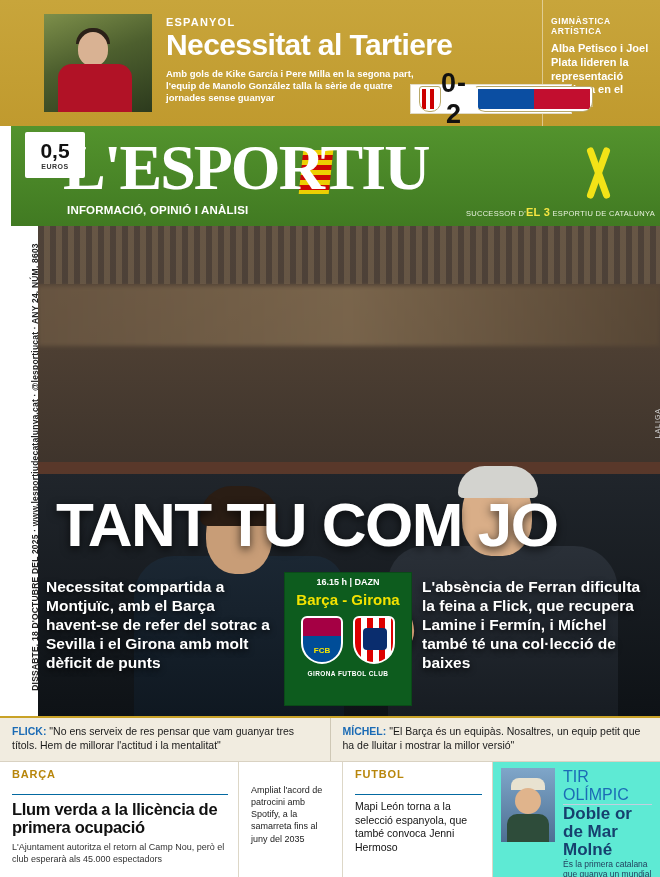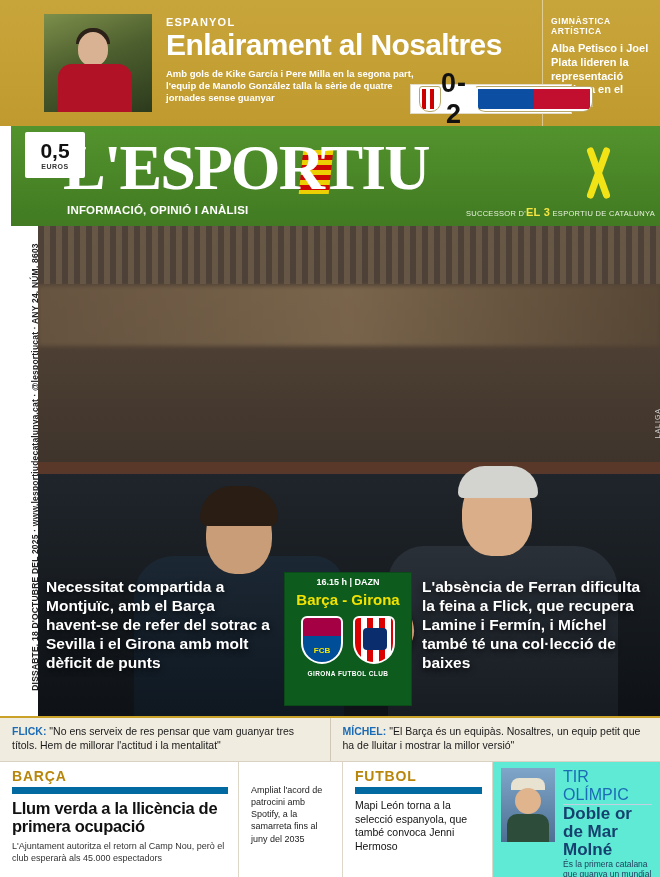--- a/index.html
+++ b/index.html
@@ -288,22 +288,22 @@
   .quote.right { border-left: 1px solid #cfc8b6; }
   .quote.right .who { color: #1b6bb5; }
 
   
   .bottom {
     position: absolute; left: 0; top: 762px; width: 660px; height: 115px;
     background: #ffffff; display: flex;
   }
   .bcol { padding: 6px 10px 0 12px; }
   .bcol .kicker {
-    font-size: 14px; font-weight: bold; color: #b8860b; letter-spacing: .8px;
-    border-bottom: 7px solid #0369a1; padding-bottom: 3px; margin-bottom: 5px;
+    font-size: 11px; font-weight: bold; color: #b8860b; letter-spacing: .8px;
+    border-bottom: 1px solid #0369a1; padding-bottom: 14px; margin-bottom: 5px;
   }
   .bcol h3 {
     font-size: 16.5px; line-height: 1.1; font-weight: bold; color: #111; letter-spacing: -.3px;
   }
   .bcol p {
     margin-top: 6px; font-size: 9px; line-height: 1.3; color: #333;
   }
   .col1 { width: 238px; }
   .col2 { width: 104px; border-left: 1px solid #ddd7c7; padding-top: 22px; }
   .col2 p { font-size: 9px; line-height: 1.35; color: #222; margin-top: 0; }
@@ -338,21 +338,21 @@
 <div class="page">
 
   <div class="topstrip">
     <div class="photo">
       <div class="hair"></div>
       <div class="head"></div>
       <div class="body"></div>
     </div>
     <div class="main">
       <div class="kicker">ESPANYOL</div>
-      <h1>Enlairament al Nosaltres</h1>
+      <h1>Necessitat al Tartiere</h1>
       <div class="sub">Amb gols de Kike García i Pere Milla en la segona part, l'equip de Manolo González talla la sèrie de quatre jornades sense guanyar</div>
     </div>
     <div class="right">
       <div class="kicker">GIMNÀSTICA ARTÍSTICA</div>
       <div class="txt">Alba Petisco i Joel Plata lideren la representació catalana en el mundial</div>
     </div>
     <div class="scorebox">
       <div class="crest left"></div>
       <div class="score">0-2</div>
       <div class="crest right"></div>
@@ -393,20 +393,21 @@
     </div>
     <div class="coachR">
       <div class="torso"></div>
       <div class="head"></div>
       <div class="hair"></div>
     </div>
     <div class="hands"></div>
     <div class="laliga">LALIGA</div>
   </div>
 
+  <div class="headline">TANT TU COM JO</div>
 
   <div class="leadL">Necessitat compartida a Montjuïc, amb el Barça havent-se de refer del sotrac a Sevilla i el Girona amb molt dèficit de punts</div>
   <div class="leadR">L'absència de Ferran dificulta la feina a Flick, que recupera Lamine i Fermín, i Míchel també té una col·lecció de baixes</div>
 
   <div class="matchbox">
     <div class="time">16.15 h | DAZN</div>
     <div class="teams">Barça - Girona</div>
     <div class="crests">
       <div class="crest-fcb"></div>
       <div class="crest-gir"></div>

